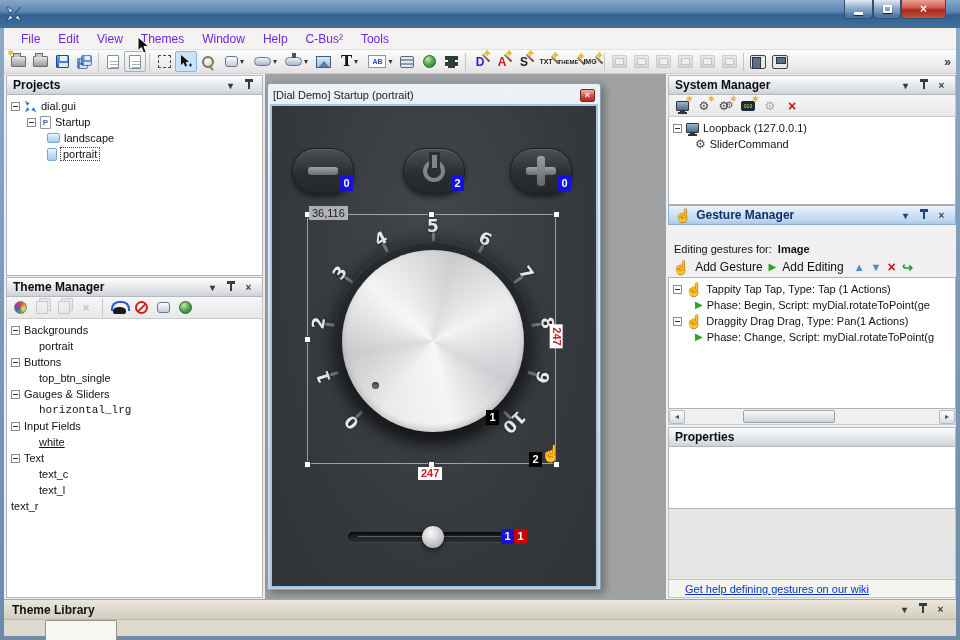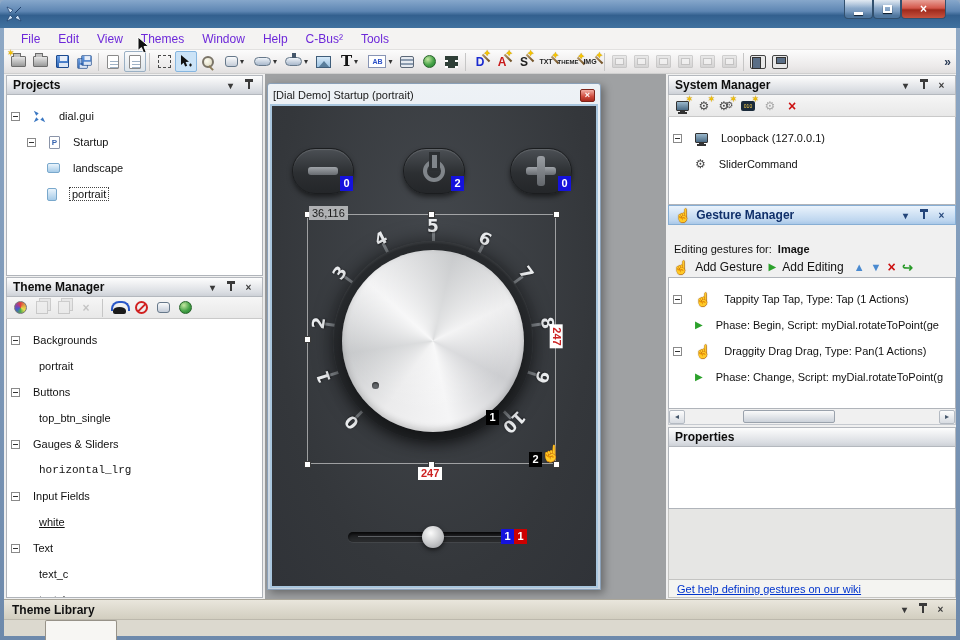--- a/index.html
+++ b/index.html
@@ -84,21 +84,21 @@
   .hbtn { width:15px; height:14px; display:flex; align-items:center; justify-content:center; color:#3a3a3a; font-size:10px; margin-left:3px; }
   .i-pin { width:2px; height:7px; background:#3a3a3a; position:relative; margin:0 4px; }
   .i-pin::before { content:""; position:absolute; top:-3px; left:-3px; width:8px; height:3px; background:#3a3a3a; }
   .panel-h.blue { background:linear-gradient(#eaf3fc,#bed6ef 80%,#a9c8e8); border-color:#87aed4; color:#10306a; }
   .panel-h.blue .hbtn { color:#23457a; }
   .panel-h.blue .i-pin, .panel-h.blue .i-pin::before { background:#23457a; }
   .ptoolbar { height:22px; background:linear-gradient(#f6f6f6,#e8e8e8); border:1px solid #c9c9c9; border-top:none;
     display:flex; align-items:center; padding:0 4px; gap:4px; flex:none; }
   .pt-ic { width:18px; height:18px; display:flex; align-items:center; justify-content:center; position:relative; flex:none; }
   .tree { flex:1; background:#fff; border:1px solid #b0b4ba; border-top:none; padding:3px 0; overflow:hidden; }
-  .trow { height:16px; display:flex; align-items:center; gap:13px; white-space:nowrap; padding-left:4px; font-size:11px;margin-top:10px; }
+  .trow { height:16px; display:flex; align-items:center; gap:4px; white-space:nowrap; padding-left:4px; font-size:11px; }
   .exp { width:9px; height:9px; border:1px solid #8a8a8a; background:#fff; position:relative; flex:none; }
   .exp::before { content:""; position:absolute; left:1px; top:3px; width:5px; height:1px; background:#333; }
   .sel-dotted { outline:1px dotted #444; padding:0 2px; }
   .i-page { width:11px; height:13px; background:#fff; border:1px solid #8a94a8; color:#3a66b0; font-size:8px; font-weight:bold; display:flex; align-items:center; justify-content:center; border-radius:1px; flex:none; }
   .i-rect-l { width:13px; height:10px; background:linear-gradient(#eaf4fc,#a6cbe8); border:1px solid #79a8cc; border-radius:2px; flex:none; }
   .i-rect-p { width:10px; height:13px; background:linear-gradient(#eaf4fc,#a6cbe8); border:1px solid #79a8cc; border-radius:2px; flex:none; }
   .i-monitor { width:13px; height:10px; border:1px solid #333; background:linear-gradient(#9ab8cc,#4a6a84); border-radius:1px; position:relative; flex:none; }
   .i-monitor::after { content:""; position:absolute; left:3px; bottom:-3px; width:5px; height:2px; background:#333; box-shadow:-2px 1px 0 #333,2px 1px 0 #333; }
   .g-gear { color:#4a4a4a; font-size:12px; line-height:1; }
   .g-hand { color:#dd9a4e; font-size:13px; line-height:1; text-shadow:0 0 1px #7a4a10; }
@@ -618,21 +618,21 @@
     </div>
   </div>
 
   <div class="panel" style="left:664px;top:399px;width:288px;height:171px;">
     <div class="panel-h">
       <span>Properties</span>
         <span class="sp"></span>
     </div>
     <div style="flex:none;height:62px;background:#fff;border:1px solid #b0b4ba;border-top:none;"></div>
     <div style="flex:1;background:#e6e6e4;border:1px solid #c4c4c2;border-top:none;"></div>
-    <div style="flex:none;height:18px;background:#f4f4f1;border:1px solid #c4c4c2;border-top:none;display:flex;align-items:center;padding:0 8px;">
+    <div style="flex:none;height:18px;background:#f4f4f1;border:1px solid #c4c4c2;border-top:none;display:flex;align-items:center;padding:0 16px;">
       <a class="hlink" href="#">Get help defining gestures on our wiki</a>
     </div>
   </div>
 
   <div class="tl-h">
     <span>Theme Library</span>
       <span class="sp" style="flex:1;"></span>
     <span class="hbtn">▾</span>
     <span class="hbtn">
         <span class="i-pin"></span>

